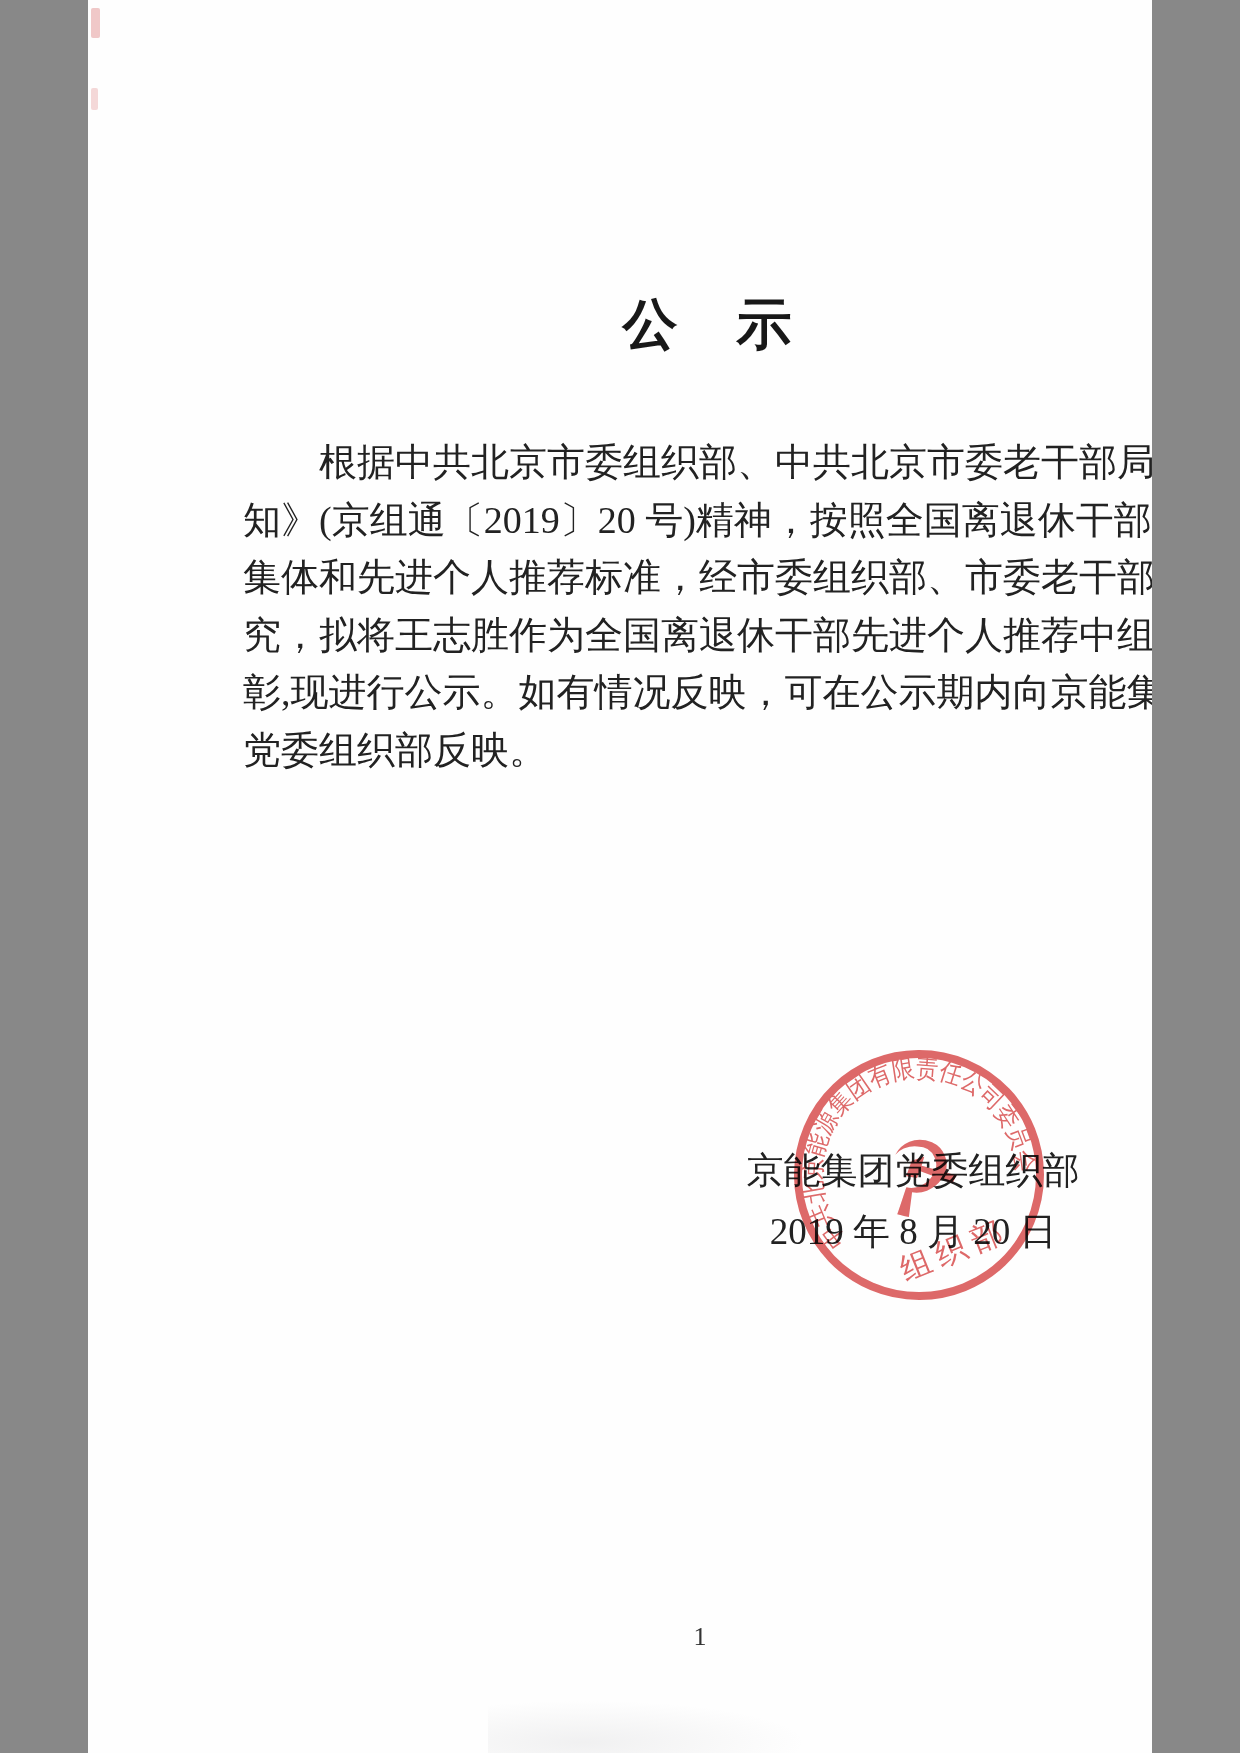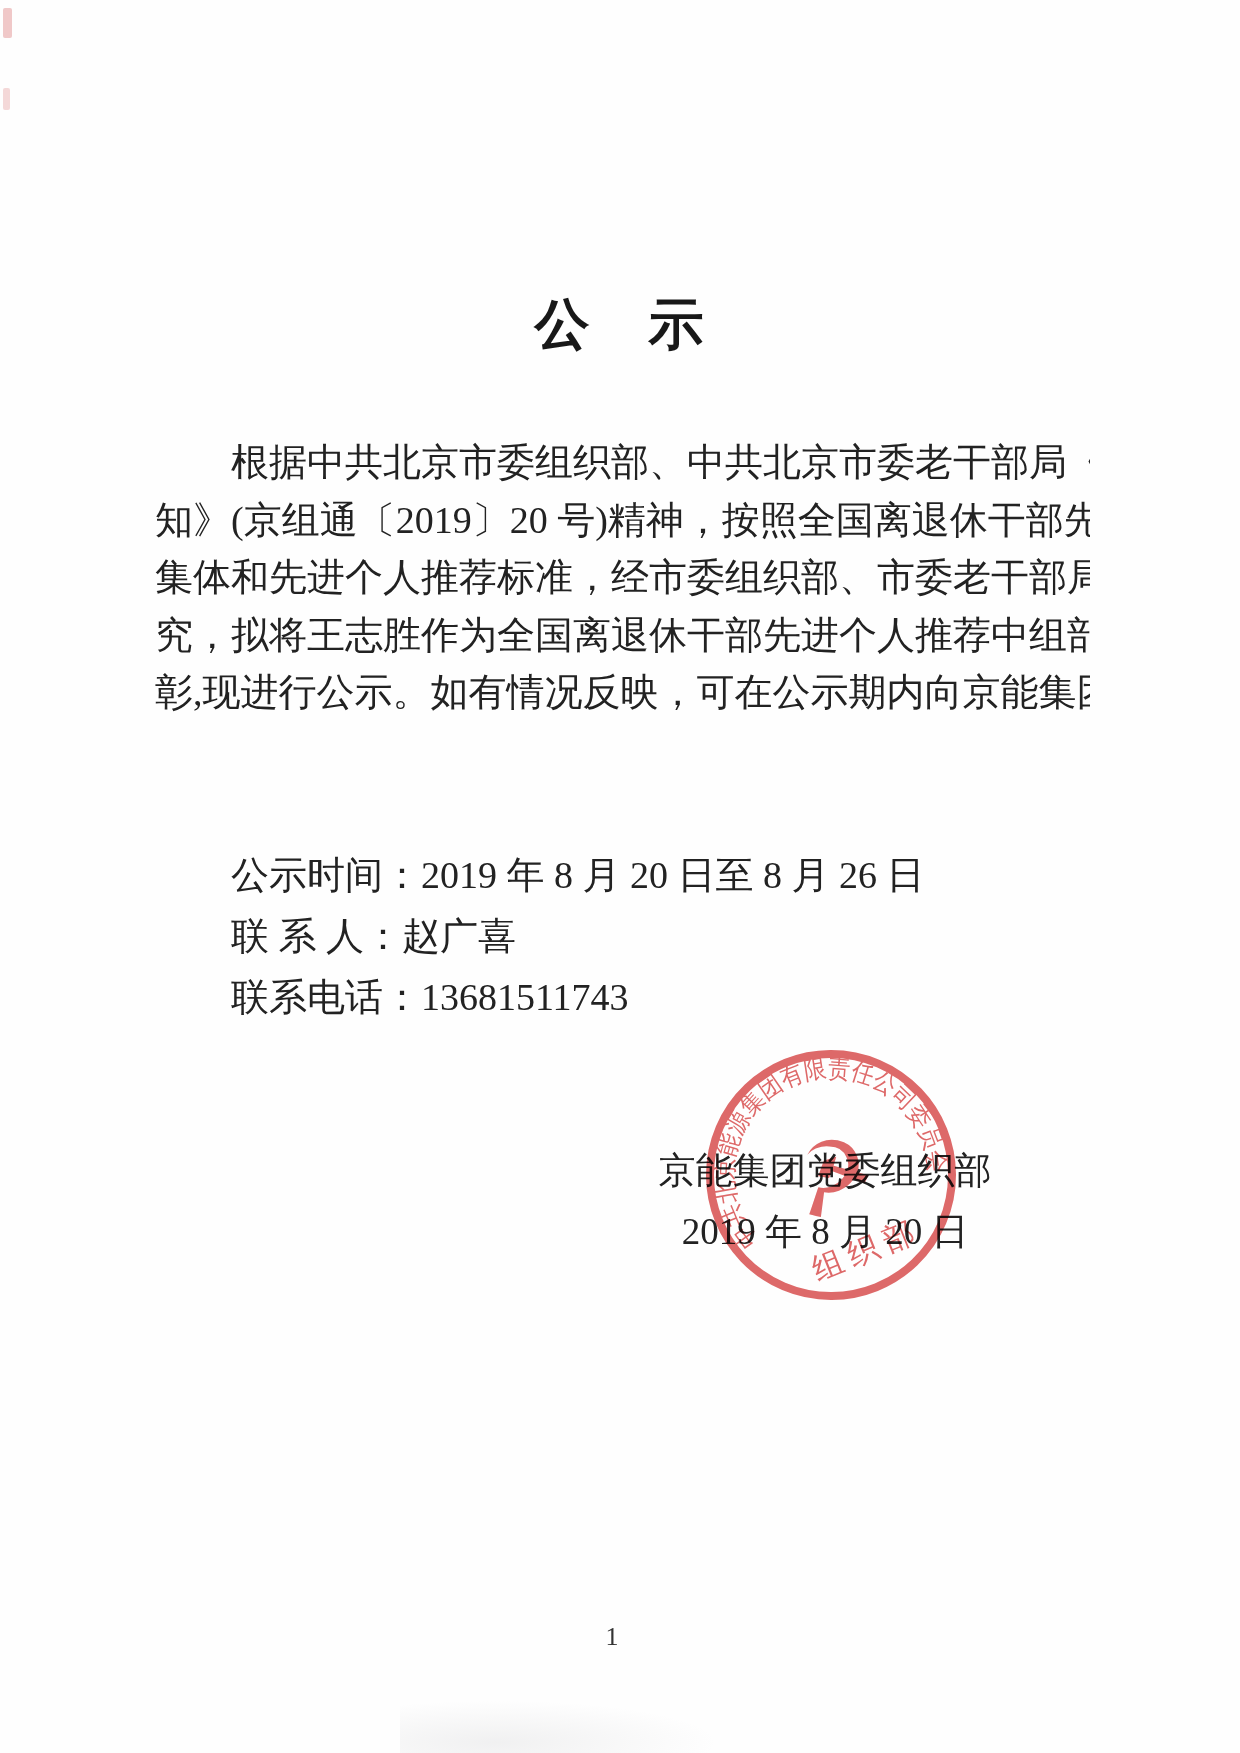--- a/index.html
+++ b/index.html
@@ -1,18 +1,18 @@
 <!DOCTYPE html>
 <html><head>
 <meta charset="utf-8">
 <style>
   html,body{margin:0;padding:0;background:#888;}
   .page{
     position:relative;
-    width:1240px;height:1753px;
+    width:1064px;height:1753px;
     margin:0 auto;
     background:#fefefe;
     overflow:hidden;
     font-family:"Liberation Serif","DejaVu Serif",serif;
     color:#1f1f1f;
   }
   .doc-title{
     position:absolute;top:288px;left:0;width:1240px;
     text-align:center;
     font-size:55px;font-weight:bold;
@@ -71,27 +71,23 @@
   <div class="speck speck2"></div>
 
   <div class="doc-title">公　示</div>
 
   <div class="body-block">
     <div class="jline indent">根据中共北京市委组织部、中共北京市委老干部局《关</div>
     <div class="jline">知》(京组通〔2019〕20 号)精神，按照全国离退休干部先进</div>
     <div class="jline">集体和先进个人推荐标准，经市委组织部、市委老干部局研</div>
     <div class="jline">究，拟将王志胜作为全国离退休干部先进个人推荐中组部表</div>
     <div class="jline">彰,现进行公示。如有情况反映，可在公示期内向京能集团</div>
+    <div class="lline">党委组织部反映。</div>
   </div>
 
-  <div class="info-block">
-    <div class="info-line">公示时间：2019 年 8 月 20 日至 8 月 26 日</div>
-    <div class="info-line">联 系 人：赵广喜</div>
-    <div class="info-line">联系电话：13681511743</div>
-  </div>
 
   <div class="signature-block">
     <div>京能集团党委组织部</div>
     <div>2019 年 8 月 20 日</div>
   </div>
 
   <svg class="seal" viewBox="0 0 262 262" aria-hidden="true">
     <g transform="rotate(-22 131 131)" fill="#dc5c5c">
       <circle cx="131" cy="131" r="121" fill="none" stroke="#dc5c5c" stroke-width="8"></circle>
       <path id="sealArc" d="M 39 164.5 A 98 98 0 1 1 223 164.5" fill="none"></path>

